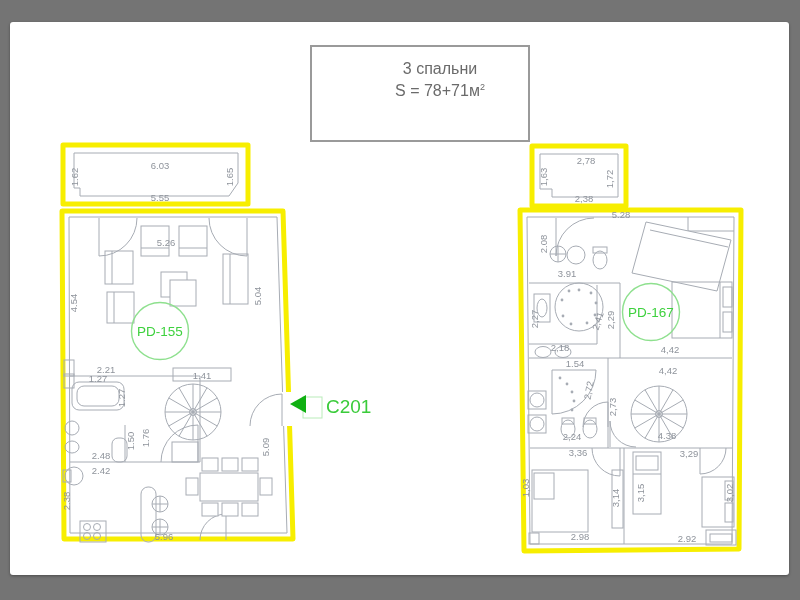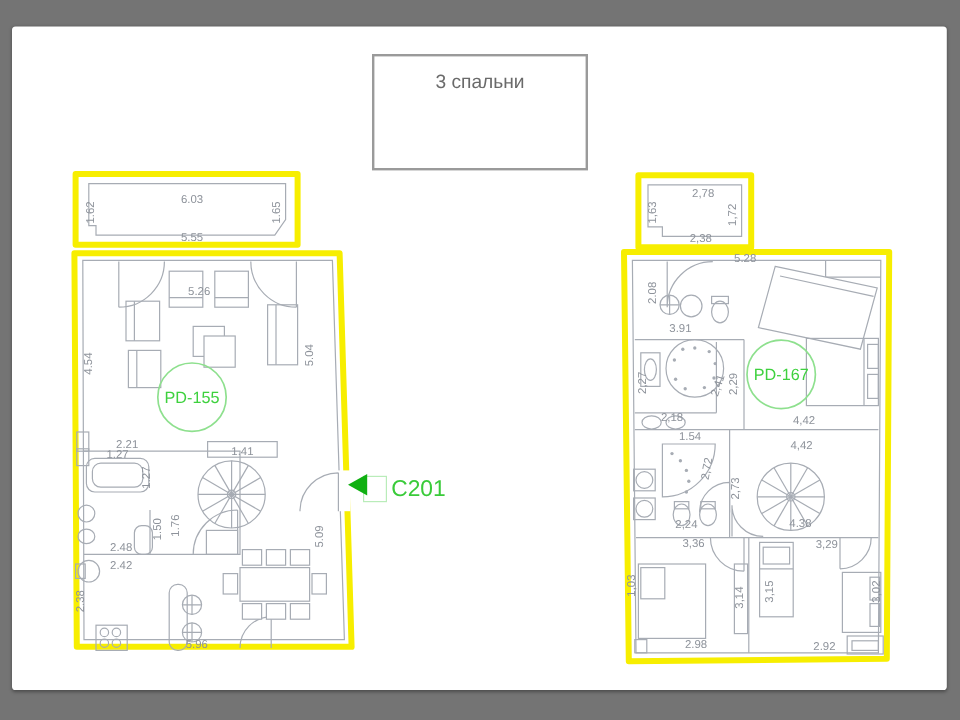--- a/index.html
+++ b/index.html
@@ -10,21 +10,21 @@
     overflow:hidden;
   }
   .canvas{
     position:absolute;left:10px;top:22px;width:779px;height:553px;
     background:#ffffff;border-radius:3px;
     box-shadow:0 1px 3px rgba(0,0,0,0.35);
   }
   .title-card{
     position:absolute;left:310px;top:45px;width:176px;height:93px;
     background:#ffffff;border:2px solid #9a9a9a;
-    color:#6a6a6a;text-align:center;font-size:16px;line-height:1.35;
+    color:#6a6a6a;text-align:center;font-size:16px;line-height:1.35;padding-left:40px;
   }
   .title-card .t1{margin-top:11px;}
   .title-card .t3{margin-top:13px;}
   .title-card sup{font-size:9px;}
   svg{position:absolute;left:0;top:0;}
   .w{stroke:#a7acb4;fill:none;stroke-width:1;}
   .wf{stroke:#a7acb4;fill:#ffffff;stroke-width:1;}
   .yellow{stroke:#f7ee00;fill:none;stroke-width:5;stroke-linejoin:round;stroke-linecap:round;}
   .dim{fill:#8e939b;font-size:9.5px;text-anchor:middle;}
   .grn-circle{stroke:#8ee08e;fill:none;stroke-width:1.4;}
@@ -33,20 +33,21 @@
   .tri{fill:#10b012;stroke:none;}
   .sq{stroke:#b9ecb9;fill:none;stroke-width:1;}
 </style>
 </head>
 <body>
 
 <div class="canvas"></div>
 
 <div class="title-card">
   <div class="t1">3 спальни</div>
+  <div class="t2"><span>S = 78+71м</span><sup>2</sup></div>
 </div>
 
 <svg width="800" height="600" viewBox="0 0 800 600">
   <defs>
     <g id="spiral" class="w">
       <circle r="28"></circle>
         <circle r="3.5"></circle>
       <line x1="0" y1="0" x2="28" y2="0"></line>
         <line x1="0" y1="0" x2="24.2" y2="14"></line>
       <line x1="0" y1="0" x2="14" y2="24.2"></line>

